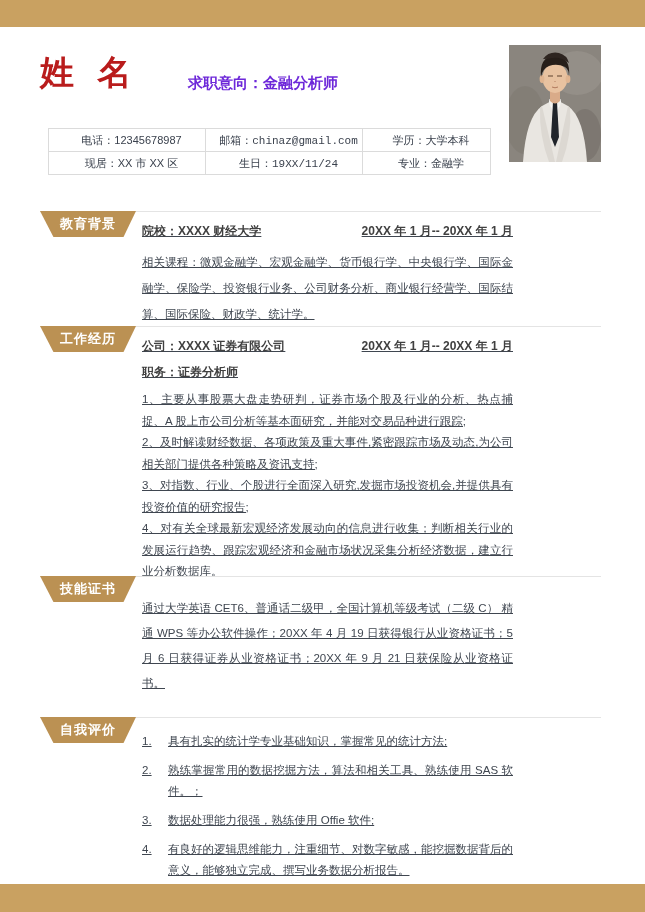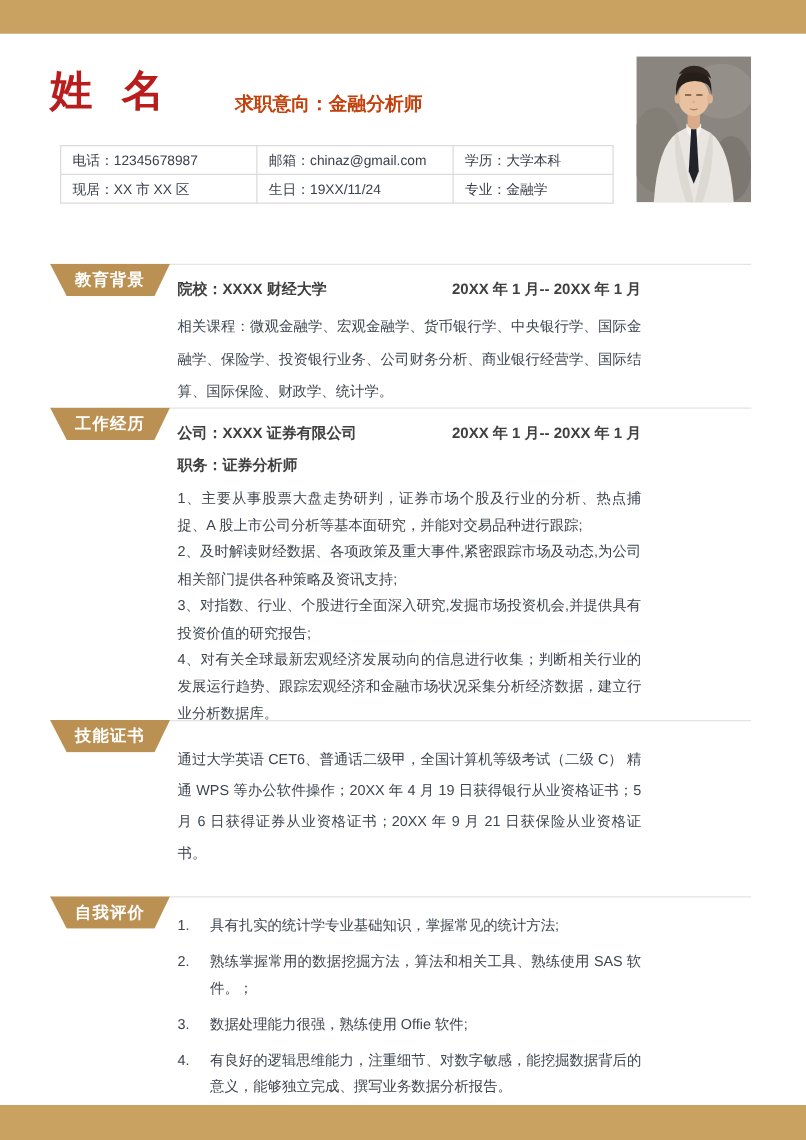--- a/index.html
+++ b/index.html
@@ -15,40 +15,40 @@
   .bar-bottom { top:884px; height:28px; }
 
   
   .name {
     position:absolute; left:40px; top:50px;
     font-size:34px; font-weight:bold; color:#b91c1c; letter-spacing:7px;
     white-space:nowrap;
   }
   .intent {
     position:absolute; left:188px; top:74px;
-    font-size:15px; font-weight:bold; color:#c2410c;
+    font-size:15px; font-weight:bold; color:#6d28d9;
   }
   .photo {
     position:absolute; left:509px; top:45px; width:92px; height:117px;
     overflow:hidden;
   }
   .photo svg { display:block; width:92px; height:117px; }
 
   table.info {
-    position:absolute; left:48px; top:116px; width:442px;
-    border-collapse:collapse; table-layout:fixed;
+    position:absolute; left:48px; top:128px; width:442px;
+    border-collapse:collapse; table-layout:fixed;text-align:center;
   }
   table.info td {
     border:1px solid #DBDBDB; height:23px; padding:0 0 0 9px;
     font-size:11px; color:#3A414D; white-space:nowrap; overflow:hidden;
   }
-  .c1 { width:157px; } .c2 { width:157px; } .c3 { width:128px; }
+  .c1 { width:157px; } .c2 { width:157px;font-family:Liberation Mono, monospace; } .c3 { width:128px; }
 
   
-  .section { position:absolute; left:0; width:557px; }
+  .section { position:absolute; left:0; width:557px;text-decoration:underline; }
   .rule { position:absolute; left:40px; top:0; width:561px; height:1px; background:#E4E4E4; }
   .tag {
     position:absolute; left:40px; top:0; width:96px; height:26px;
     background:#BB9153; color:#ffffff; font-size:13px; font-weight:bold;
     text-align:center; line-height:26px; letter-spacing:1px;
     clip-path:polygon(0 0, 100% 0, 87% 100%, 14% 100%);
   }
   .content { margin:0 44px 0 142px; }
 
   .row { display:flex; justify-content:space-between; align-items:baseline; }

